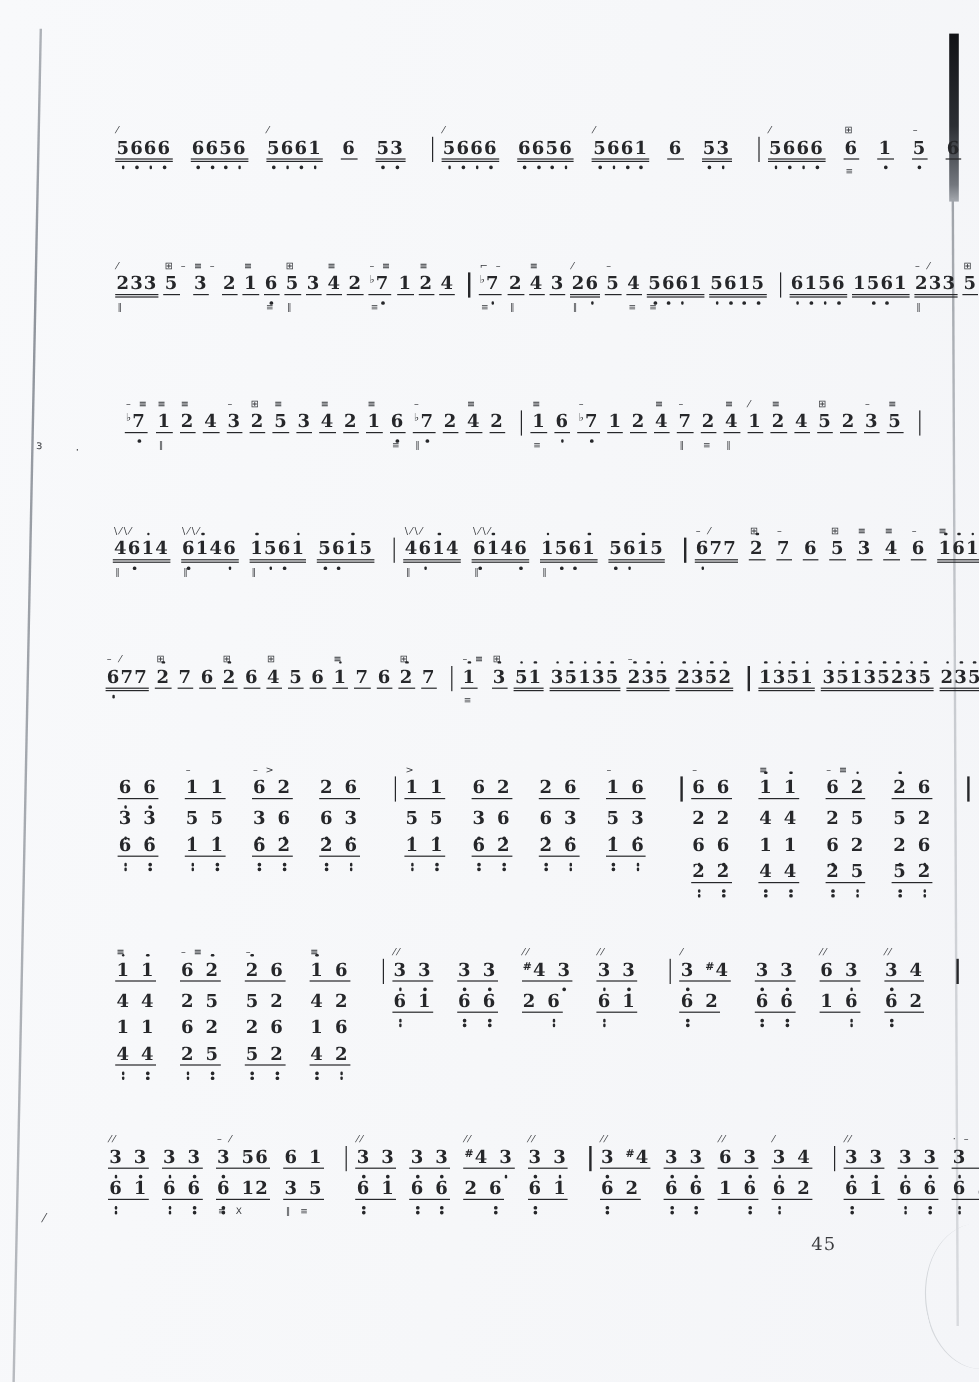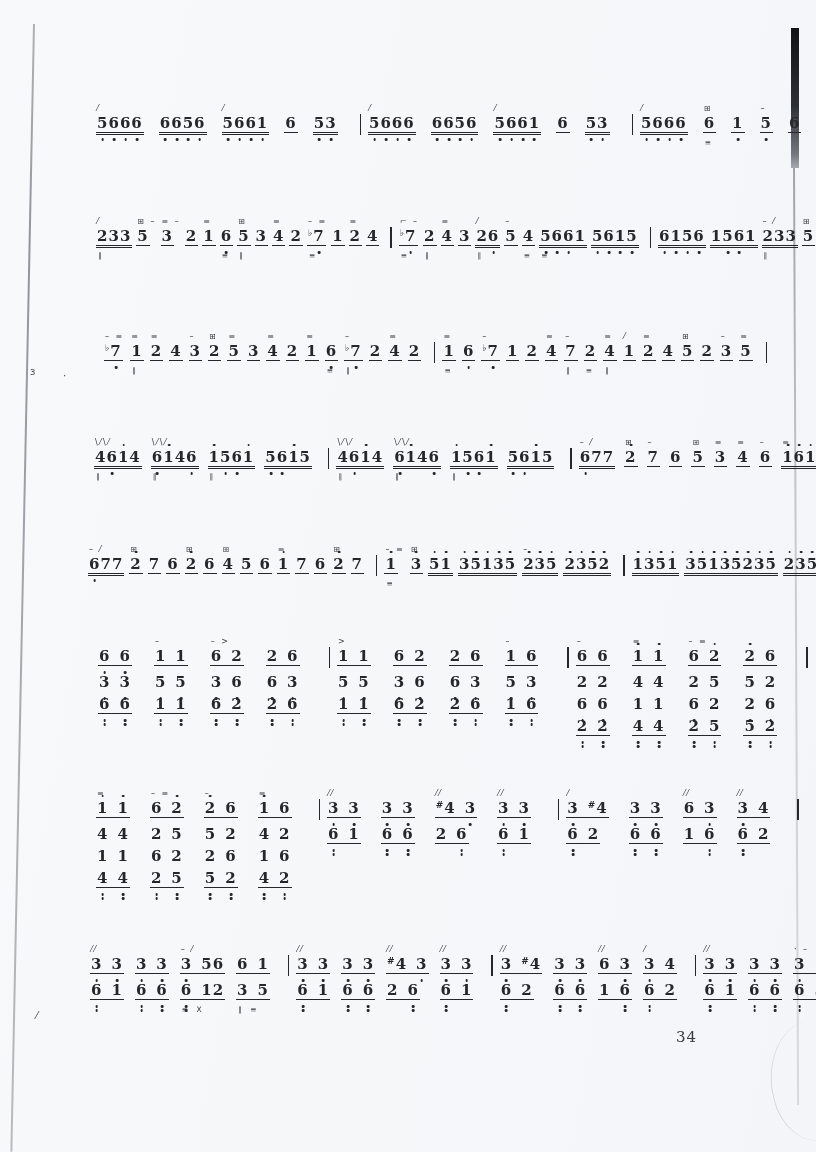--- a/index.html
+++ b/index.html
@@ -45,21 +45,21 @@
   .page-number{position:absolute;left:676px;top:1028px;font:15px "DejaVu Serif",serif;color:#3a3b3e;letter-spacing:1px;}
 </style>
 </head>
 <body>
 
 <div class="page">
   <div class="edge-left"></div>
   <div class="edge-right-dark"></div>
   <div class="edge-right-line"></div>
   <div class="corner-curl"></div>
-  <div class="page-number">34</div>
+  <div class="page-number">45</div>
   <div id="notation">
       <div class="system" style="top: 104px; left: 96px;">
         <div class="measure">
           <div class="col" style="margin-right: 15px;">
             <div class="cell rowTop">
               <div class="above">⁄</div>
               <div class="grp u2"><span class="d">5<span class="dt ldot"></span></span><span class="d">6<span class="dt ldot"></span></span><span class="d">6<span class="dt ldot"></span></span><span class="d">6<span class="dt ldot"></span></span></div>
             </div>
           </div>
           <div class="col" style="margin-right: 15px;">

